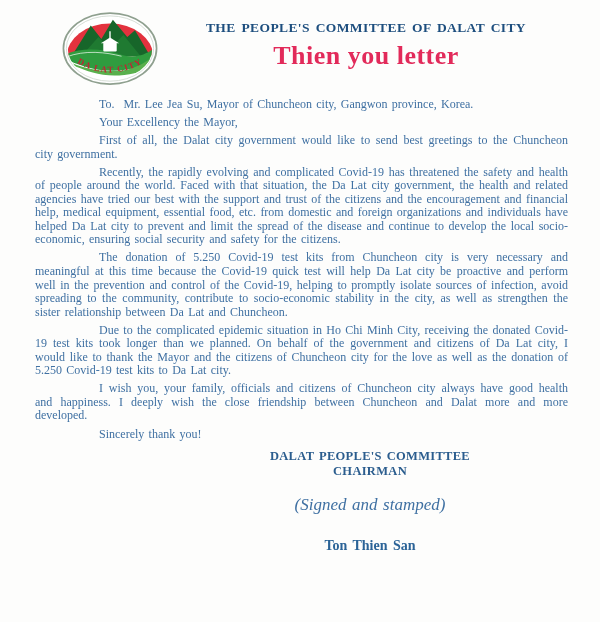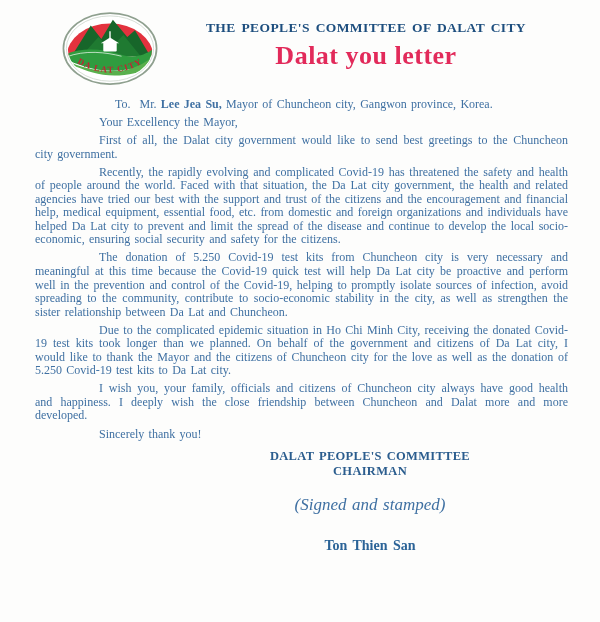--- a/index.html
+++ b/index.html
@@ -39,24 +39,24 @@
     margin: 0 32px 0 35px;
     padding-top: 6px;
     color: #3f70a2;
     font-size: 12px;
     line-height: 1.13;
     text-align: justify;
     word-spacing: 1.3px;
   }
   .letter-body p { text-indent: 64px; margin-bottom: 4.5px; }
   .to-line { margin-bottom: 17px; }
-  .to-label { margin-right: 9px; margin-left: 16px; }
+  .to-label { margin-right: 9px; }
   .greeting { margin-bottom: 4px; }
   .closing { margin-bottom: 6px; }
-  b.recipient-name { font-weight: bold; }
+  b.recipient-name { font-weight: normal; }
   
   .sig {
     width: 280px;
     margin-left: auto;
     margin-right: 58px;
     margin-top: 8px;
     text-align: center;
     color: #3f70a2;
     font-family: Liberation Serif, serif;
   }
@@ -100,21 +100,21 @@
             <rect x="49.3" y="20" width="1.4" height="8"></rect>
           </g>
         </g>
         <text font-size="9" font-weight="bold" fill="#c22333" letter-spacing="1.4" font-family="Liberation Serif, DejaVu Serif, serif">
           <textPath href="#arcpath" startOffset="50%" text-anchor="middle">DA LAT CITY</textPath>
         </text>
       </svg>
     </div>
     <div class="head-text">
       <div class="committee">THE PEOPLE'S COMMITTEE OF DALAT CITY</div>
-      <div class="letter-title">Dalat you letter</div>
+      <div class="letter-title">Thien you letter</div>
     </div>
   </div>
 
   <div class="letter-body">
     <p class="to-line"><span class="to-label">To.</span><span>Mr.</span> <b class="recipient-name">Lee Jea Su,</b> <span>Mayor of Chuncheon city, Gangwon province, Korea.</span></p>
 
     <p class="greeting">Your Excellency the Mayor,</p>
 
     <p>First of all, the Dalat city government would like to send best greetings to the Chuncheon city government.</p>
     <p>Recently, the rapidly evolving and complicated Covid-19 has threatened the safety and health of people around the world. Faced with that situation, the Da Lat city government, the health and related agencies have tried our best with the support and trust of the citizens and the encouragement and financial help, medical equipment, essential food, etc. from domestic and foreign organizations and individuals have helped Da Lat city to prevent and limit the spread of the disease and continue to develop the local socio-economic, ensuring social security and safety for the citizens.</p>

